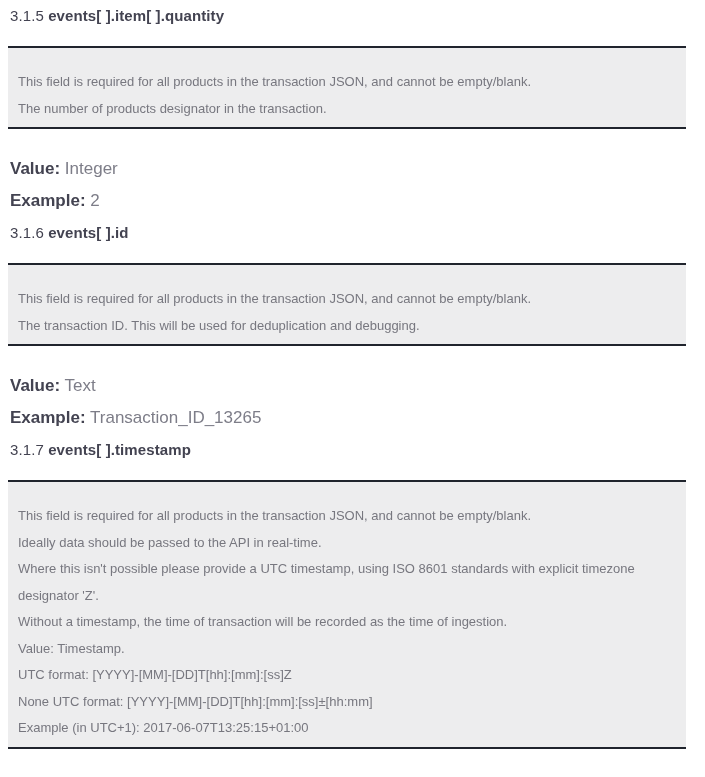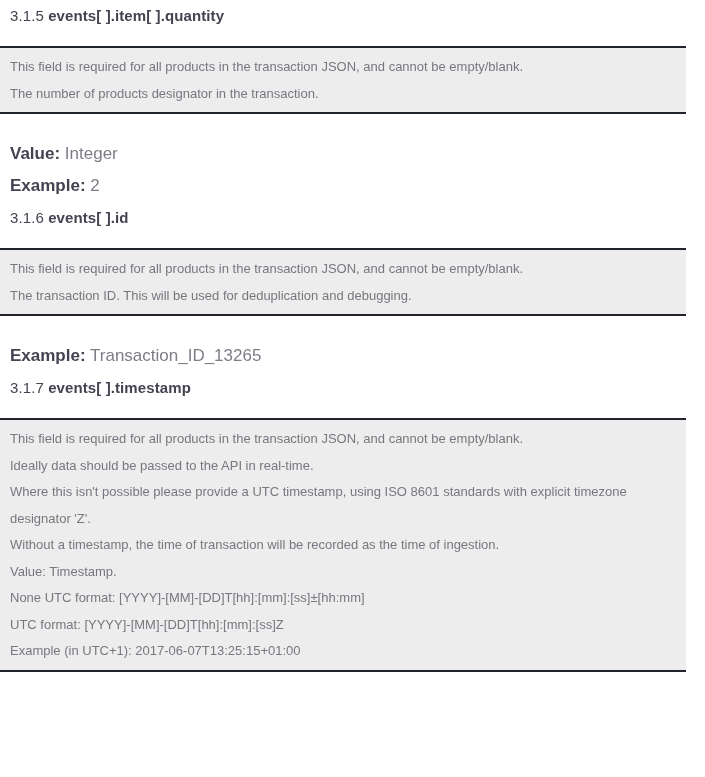--- a/index.html
+++ b/index.html
@@ -30,22 +30,22 @@
     line-height: 14px;
     font-weight: 400;
     color: var(--heading);
     letter-spacing: 0.1px;
   }
   h3.section-heading .field { font-weight: 700; }
   .note-box {
     background: var(--box-bg);
     border-top: 2px solid var(--rule);
     border-bottom: 2px solid var(--rule);
-    padding: 6px 46px 5px 10px;
-    margin: 0 0 33px 0;
+    padding: 21px 46px 5px 10px;
+    margin: 0 0 33px 8px;
   }
   .note-box p {
     margin: 0;
     font-size: 13px;
     line-height: 26.5px;
     color: var(--box-text);
   }
   p.kv {
     margin: 0 0 19px 0;
     padding-left: 10px;
@@ -72,30 +72,31 @@
     <p class="kv"><span class="label">Value:</span> <span>Integer</span></p>
     <p class="kv"><span class="label">Example:</span> <span>2</span></p>
   </section>
 
   <section>
     <h3 class="section-heading"><span>3.1.6</span> <span class="field">events[ ].id</span></h3>
     <div class="note-box">
       <p>This field is required for all products in the transaction JSON, and cannot be empty/blank.</p>
       <p>The transaction ID. This will be used for deduplication and debugging.</p>
     </div>
+    <p class="kv"><span class="label">Value:</span> <span>Text</span></p>
     <p class="kv"><span class="label">Example:</span> <span>Transaction_ID_13265</span></p>
   </section>
 
   <section>
     <h3 class="section-heading"><span>3.1.7</span> <span class="field">events[ ].timestamp</span></h3>
     <div class="note-box">
       <p>This field is required for all products in the transaction JSON, and cannot be empty/blank.</p>
       <p>Ideally data should be passed to the API in real-time.</p>
       <p>Where this isn't possible please provide a UTC timestamp, using ISO 8601 standards with explicit timezone designator 'Z'.</p>
       <p>Without a timestamp, the time of transaction will be recorded as the time of ingestion.</p>
       <p>Value: Timestamp.</p>
+      <p>UTC format: [YYYY]-[MM]-[DD]T[hh]:[mm]:[ss]Z</p>
       <p>None UTC format: [YYYY]-[MM]-[DD]T[hh]:[mm]:[ss]±[hh:mm]</p>
-      <p>UTC format: [YYYY]-[MM]-[DD]T[hh]:[mm]:[ss]Z</p>
       <p>Example (in UTC+1): 2017-06-07T13:25:15+01:00</p>
     </div>
   </section>
 
 </div>
 
 </body></html>

